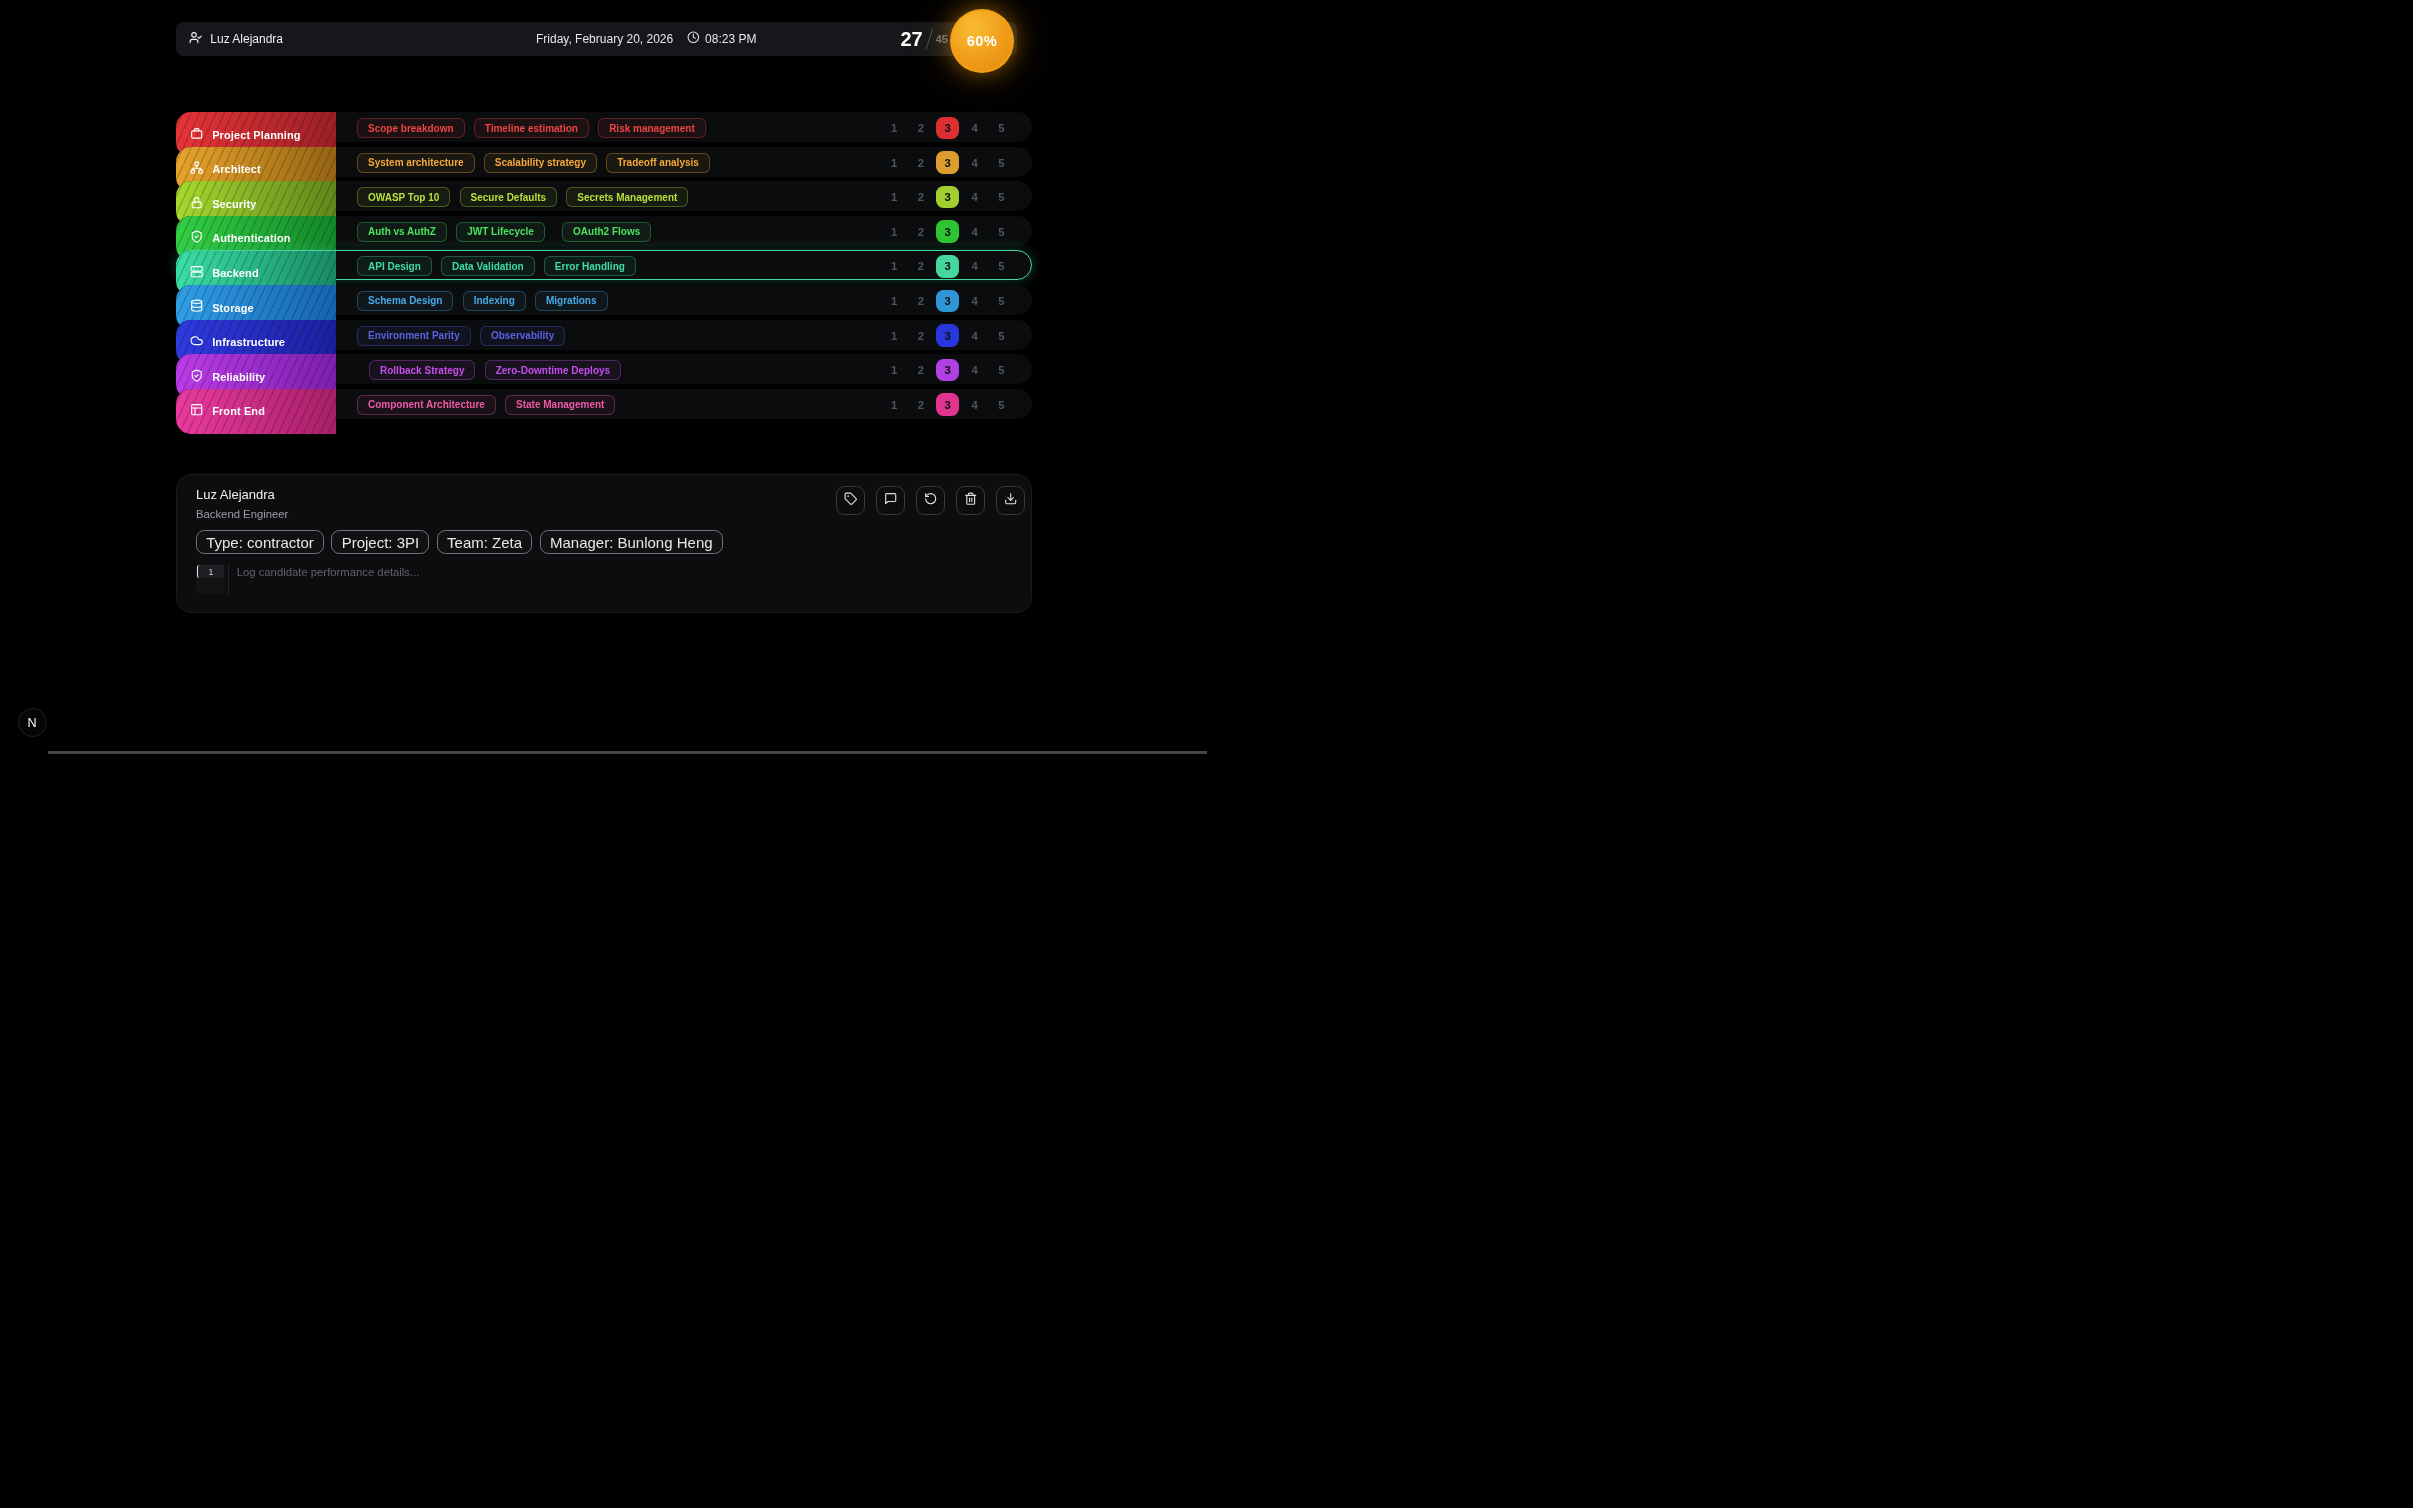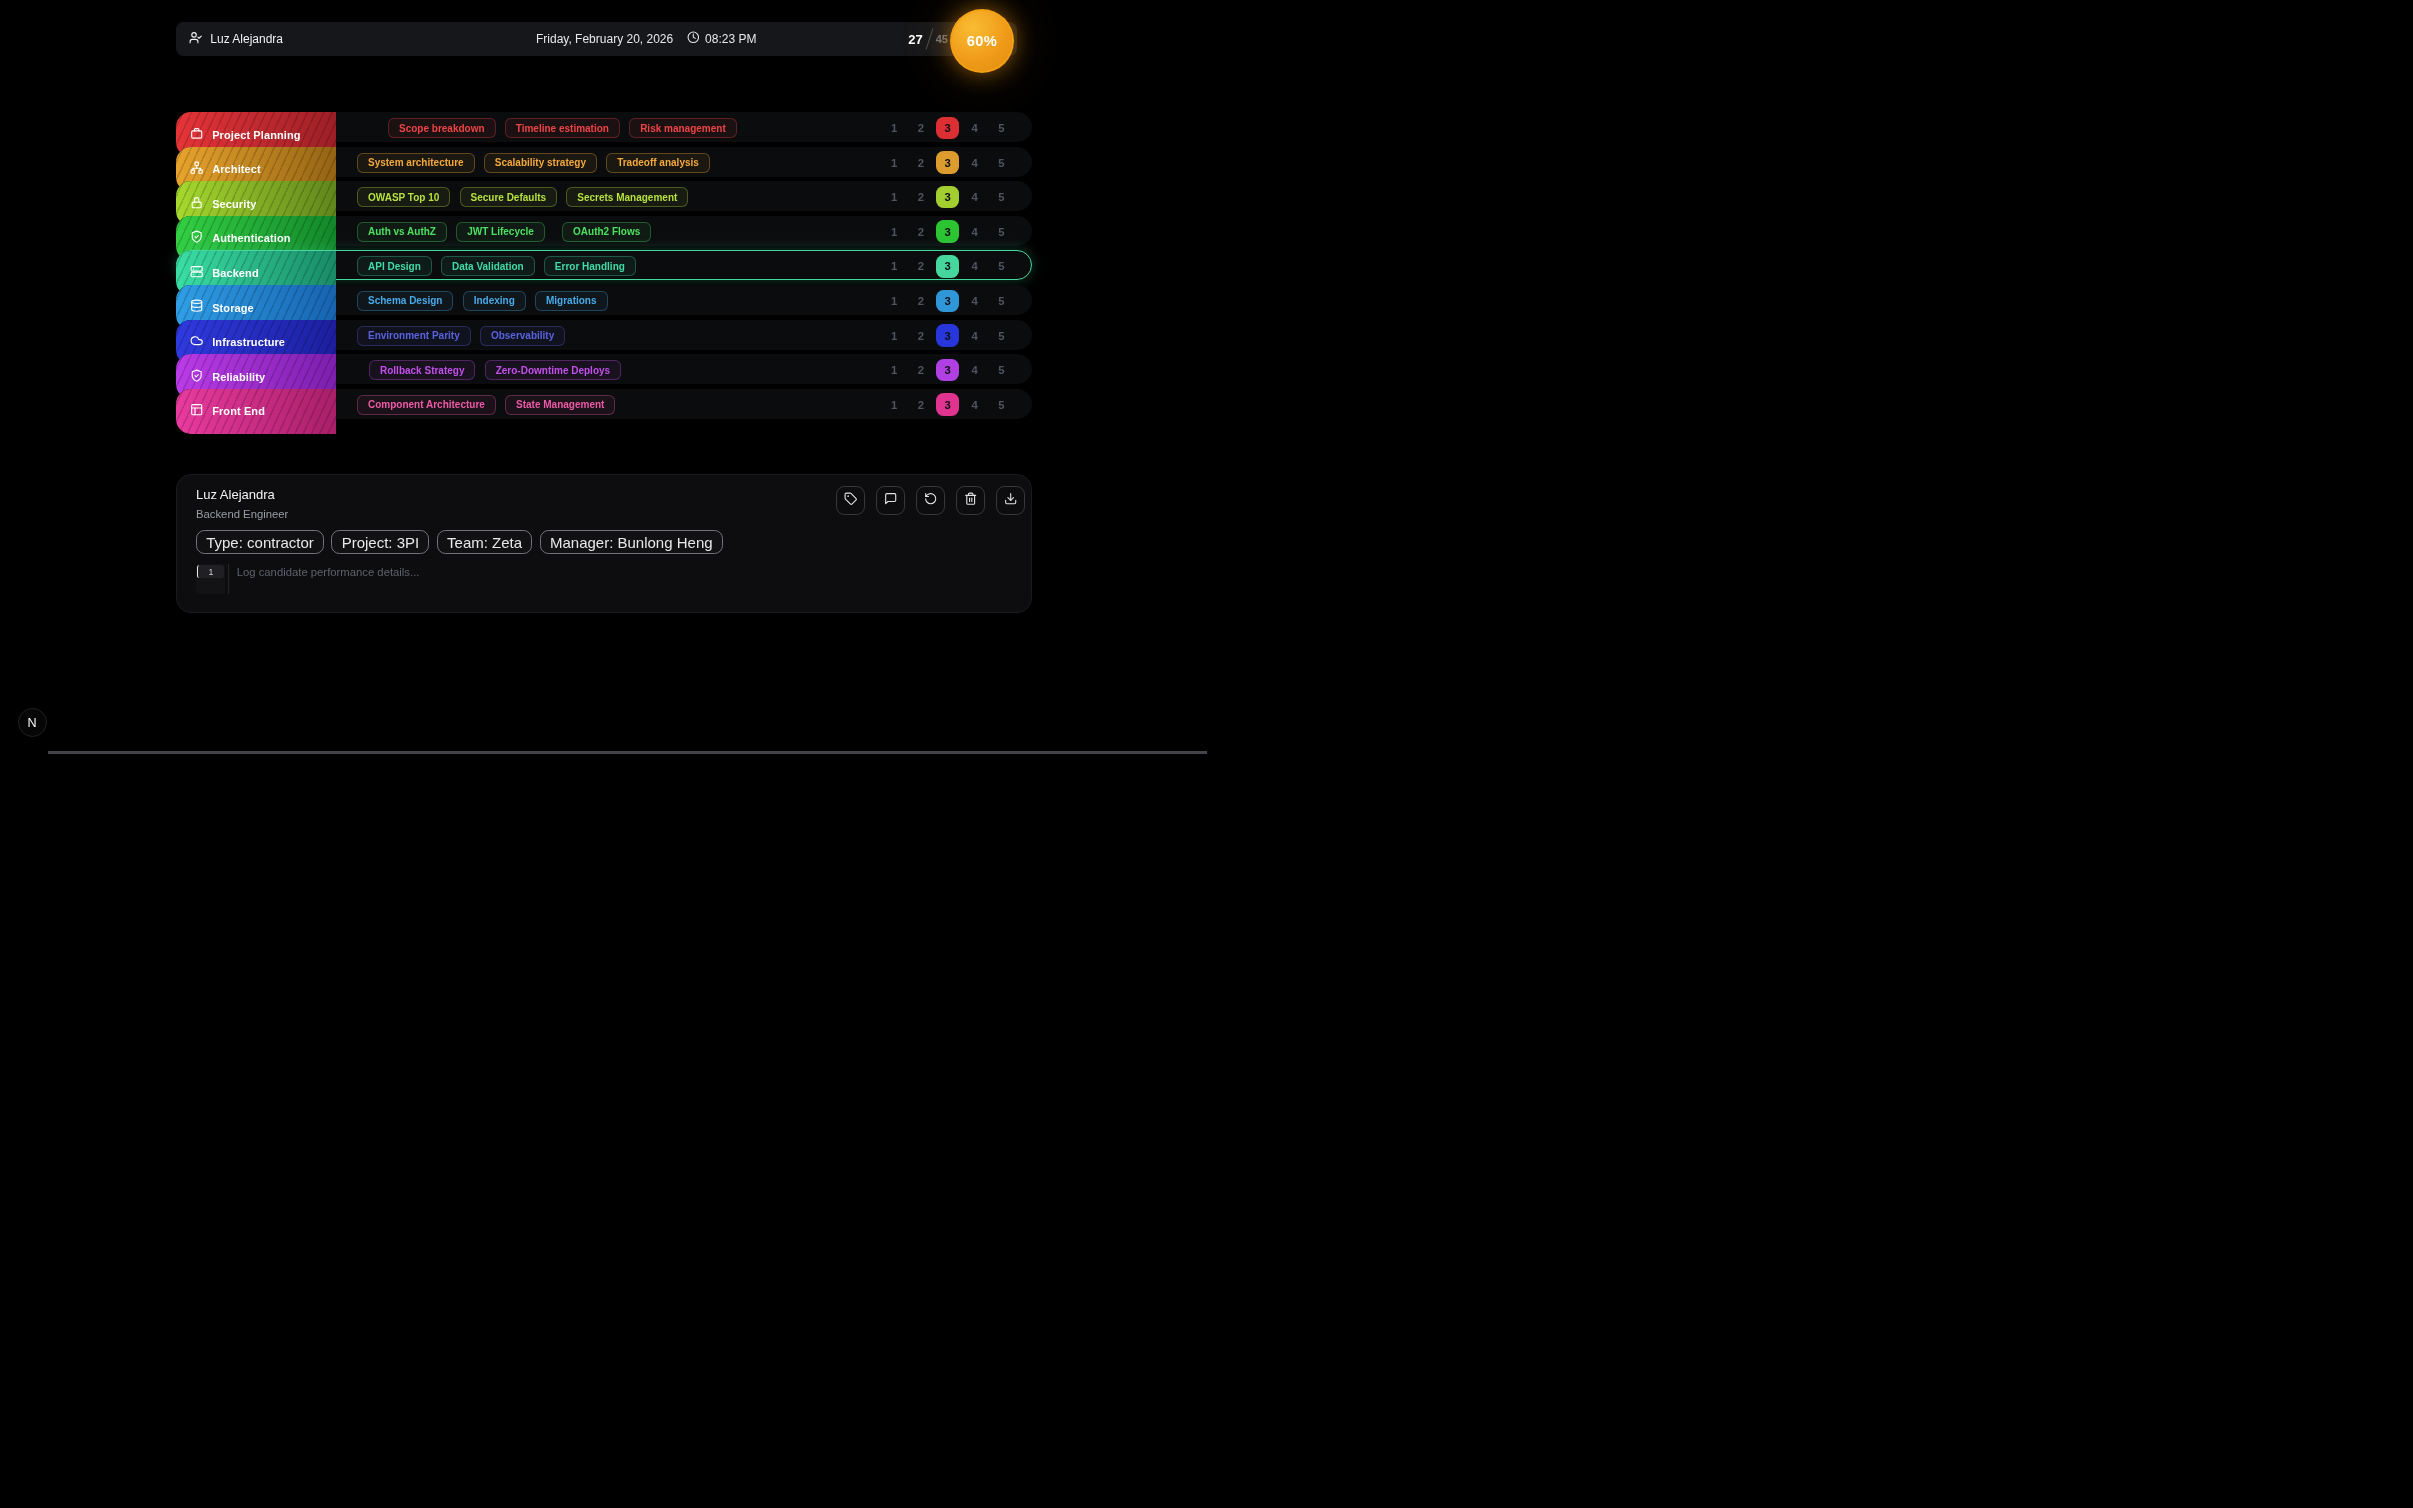--- a/index.html
+++ b/index.html
@@ -9,21 +9,21 @@
 
   
   .topbar { position:absolute; left:176px; top:22px; width:841px; height:34px;
             background:#16171a; border-radius:7.5px; }
   .tb-left { position:absolute; left:13.4px; top:0; height:34px; display:flex; align-items:center; gap:7.5px;
              color:#f0f0f2; font-size:12px; }
   .tb-center { position:absolute; left:360px; top:0; height:34px; display:flex; align-items:center; gap:13.4px;
                color:#e8e8ea; font-size:12px; }
   .tb-time { display:flex; align-items:center; gap:5.9px; }
   .tb-score { position:absolute; right:69px; top:0; height:34px; display:flex; align-items:center; gap:5.9px; }
-  .tb-score .cur { color:#ffffff; font-size:13px; font-weight:800;margin-left:36px; }
+  .tb-score .cur { color:#ffffff; font-size:20px; font-weight:800;margin-left:36px; }
   .tb-score .sep { width:1.3px; height:22px; background:#4a4e58; transform:rotate(18deg); }
   .tb-score .tot { color:#6d7380; font-size:11px; font-weight:700; }
   .tb-badge { position:absolute; left:774px; top:-12.6px; width:64px; height:64px; border-radius:50%;
               background:radial-gradient(circle at 35% 28%, #f9bc33 0%, #f09c1a 55%, #e18a0c 100%);
               border:2.5px solid rgba(243,160,18,.95);
               box-shadow:0 0 22px rgba(240,150,20,.5), 0 0 54px rgba(240,150,20,.22);
               display:flex; align-items:center; justify-content:center; }
   .tb-badge span { color:#fff; font-size:14.7px; font-weight:800; letter-spacing:0.3px; }
 
   
@@ -103,21 +103,21 @@
   <main class="rows" id="rows">
       <div class="row">
         <div class="cat" style="background: repeating-linear-gradient(115deg, rgba(0, 0, 0, 0) 0px, rgba(0, 0, 0, 0) 5.9px, rgba(0, 0, 0, 0.16) 5.9px, rgba(0, 0, 0, 0.16) 7.5px), linear-gradient(90deg, rgb(230, 52, 56), rgb(156, 31, 38));">
           <span><svg width="13.4" height="13.4" viewBox="0 0 24 24" fill="none" stroke="currentColor" stroke-width="2" stroke-linecap="round" stroke-linejoin="round">
               <rect x="3" y="7" width="18" height="13" rx="2"></rect>
               <path d="M8 7V5a2 2 0 0 1 2-2h4a2 2 0 0 1 2 2v2"></path>
             </svg></span>
           <span class="lbl">Project Planning</span>
         </div>
         <div class="chips">
-          <span class="chip" style="color: rgb(239, 68, 68); border-color: rgba(239, 68, 68, 0.33); background: rgba(239, 68, 68, 0.07); margin-left: 31px;">Scope breakdown</span>
+          <span class="chip" style="color: rgb(239, 68, 68); border-color: rgba(239, 68, 68, 0.33); background: rgba(239, 68, 68, 0.07);">Scope breakdown</span>
           <span class="chip" style="color: rgb(239, 68, 68); border-color: rgba(239, 68, 68, 0.33); background: rgba(239, 68, 68, 0.07);">Timeline estimation</span>
           <span class="chip" style="color: rgb(239, 68, 68); border-color: rgba(239, 68, 68, 0.33); background: rgba(239, 68, 68, 0.07);">Risk management</span>
         </div>
         <div class="nums">
           <span class="num">1</span>
           <span class="num">2</span>
           <span class="num badge" style="background: rgb(220, 47, 51);">3</span>
           <span class="num">4</span>
           <span class="num">5</span>
         </div>

